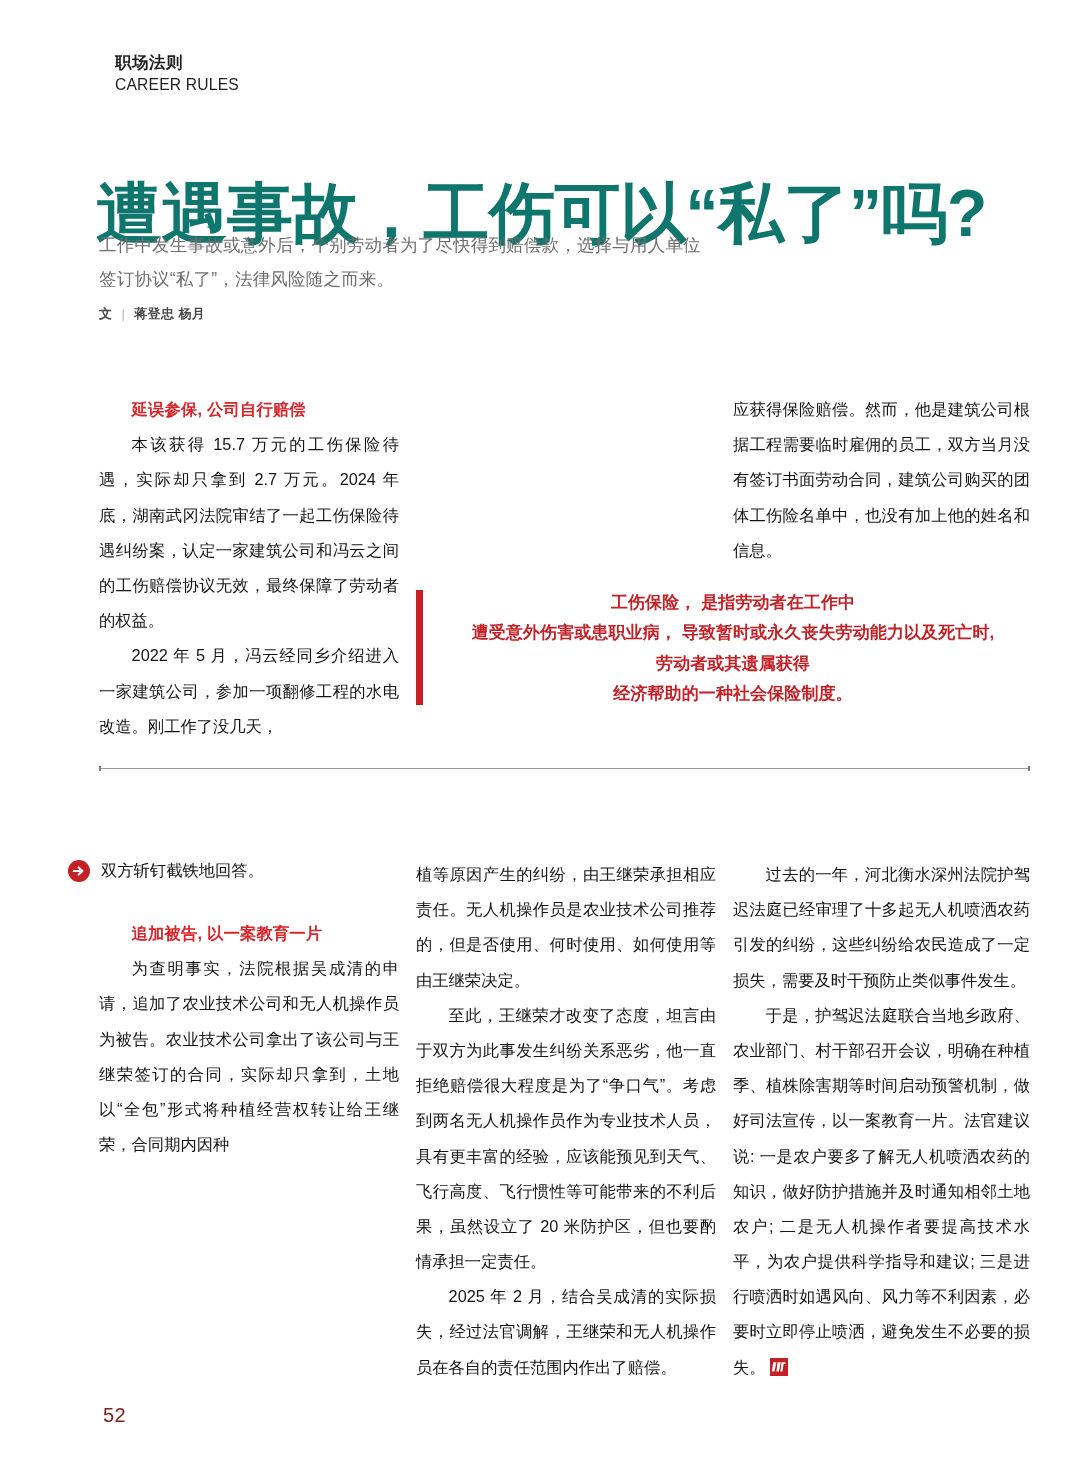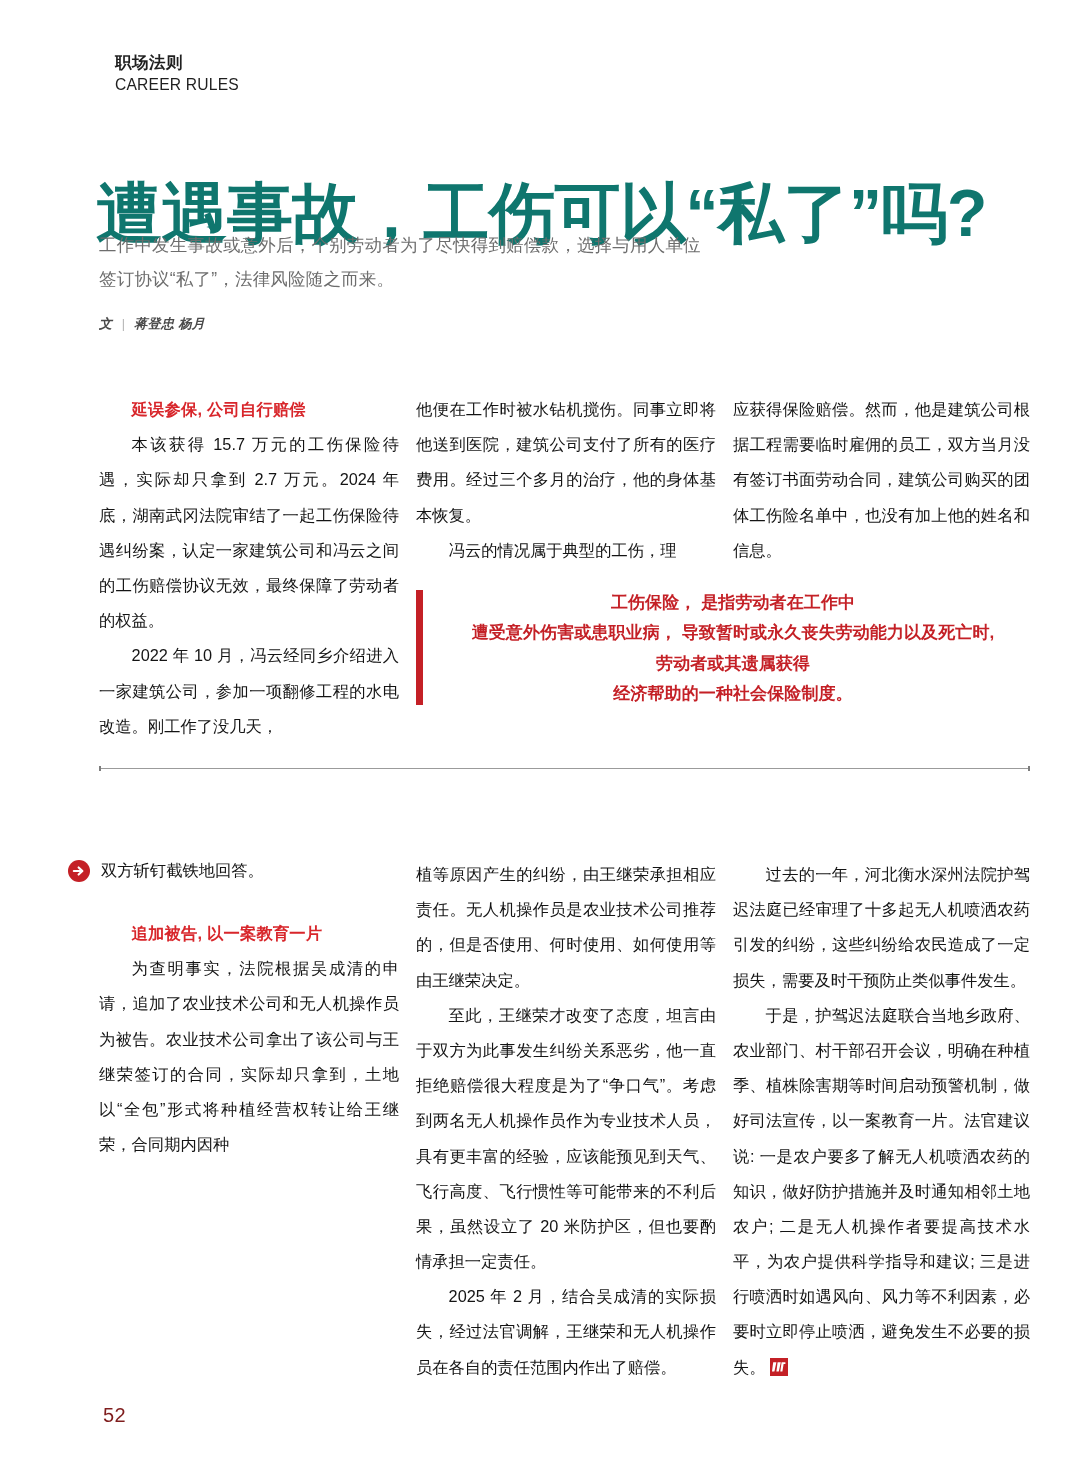--- a/index.html
+++ b/index.html
@@ -69,26 +69,25 @@
     font-size: 17.5px;
     line-height: 1.95;
     color: #6d6d6d;
     letter-spacing: 0.2px;
   }
 
   
   .byline {
     position: absolute;
     left: 99px;
-    top: 315px;
+    top: 305px;
     font-size: 13px;
     font-weight: 700;
     color: #4a4a4a;
     letter-spacing: 0.4px;
-    font-style: italic;
   }
   .byline .sep {
     color: #b5b5b5;
     font-weight: 400;
     padding: 0 5px;
   }
 
   
   .col {
     position: absolute;
@@ -233,27 +232,23 @@
 
   <div class="byline">
     <span>文</span>
     <span class="sep">|</span>
     <span>蒋登忠 杨月</span>
   </div>
 
   <div class="col" id="top-col-1">
     <p class="subhead">延误参保, 公司自行赔偿</p>
     <p>本该获得 15.7 万元的工伤保险待遇，实际却只拿到 2.7 万元。2024 年底，湖南武冈法院审结了一起工伤保险待遇纠纷案，认定一家建筑公司和冯云之间的工伤赔偿协议无效，最终保障了劳动者的权益。</p>
-    <p>2022 年 10 月，冯云经同乡介绍进入一家建筑公司，参加一项翻修工程的水电改造。刚工作了没几天，</p>
-  </div>
-
-  <div class="col" id="top-col-2">
-    <p class="noindent">他便在工作时被水钻机搅伤。同事立即将他送到医院，建筑公司支付了所有的医疗费用。经过三个多月的治疗，他的身体基本恢复。</p>
-    <p>冯云的情况属于典型的工伤，理</p>
-  </div>
+    <p>2022 年 5 月，冯云经同乡介绍进入一家建筑公司，参加一项翻修工程的水电改造。刚工作了没几天，</p>
+  </div>
+
 
   <div class="col" id="top-col-3">
     <p class="noindent">应获得保险赔偿。然而，他是建筑公司根据工程需要临时雇佣的员工，双方当月没有签订书面劳动合同，建筑公司购买的团体工伤险名单中，也没有加上他的姓名和信息。</p>
   </div>
 
   <div class="pullquote">
     <span class="pq-line">工伤保险， 是指劳动者在工作中</span>
     <span class="pq-line">遭受意外伤害或患职业病， 导致暂时或永久丧失劳动能力以及死亡时,</span>
     <span class="pq-line">劳动者或其遗属获得</span>
     <span class="pq-line">经济帮助的一种社会保险制度。</span>

